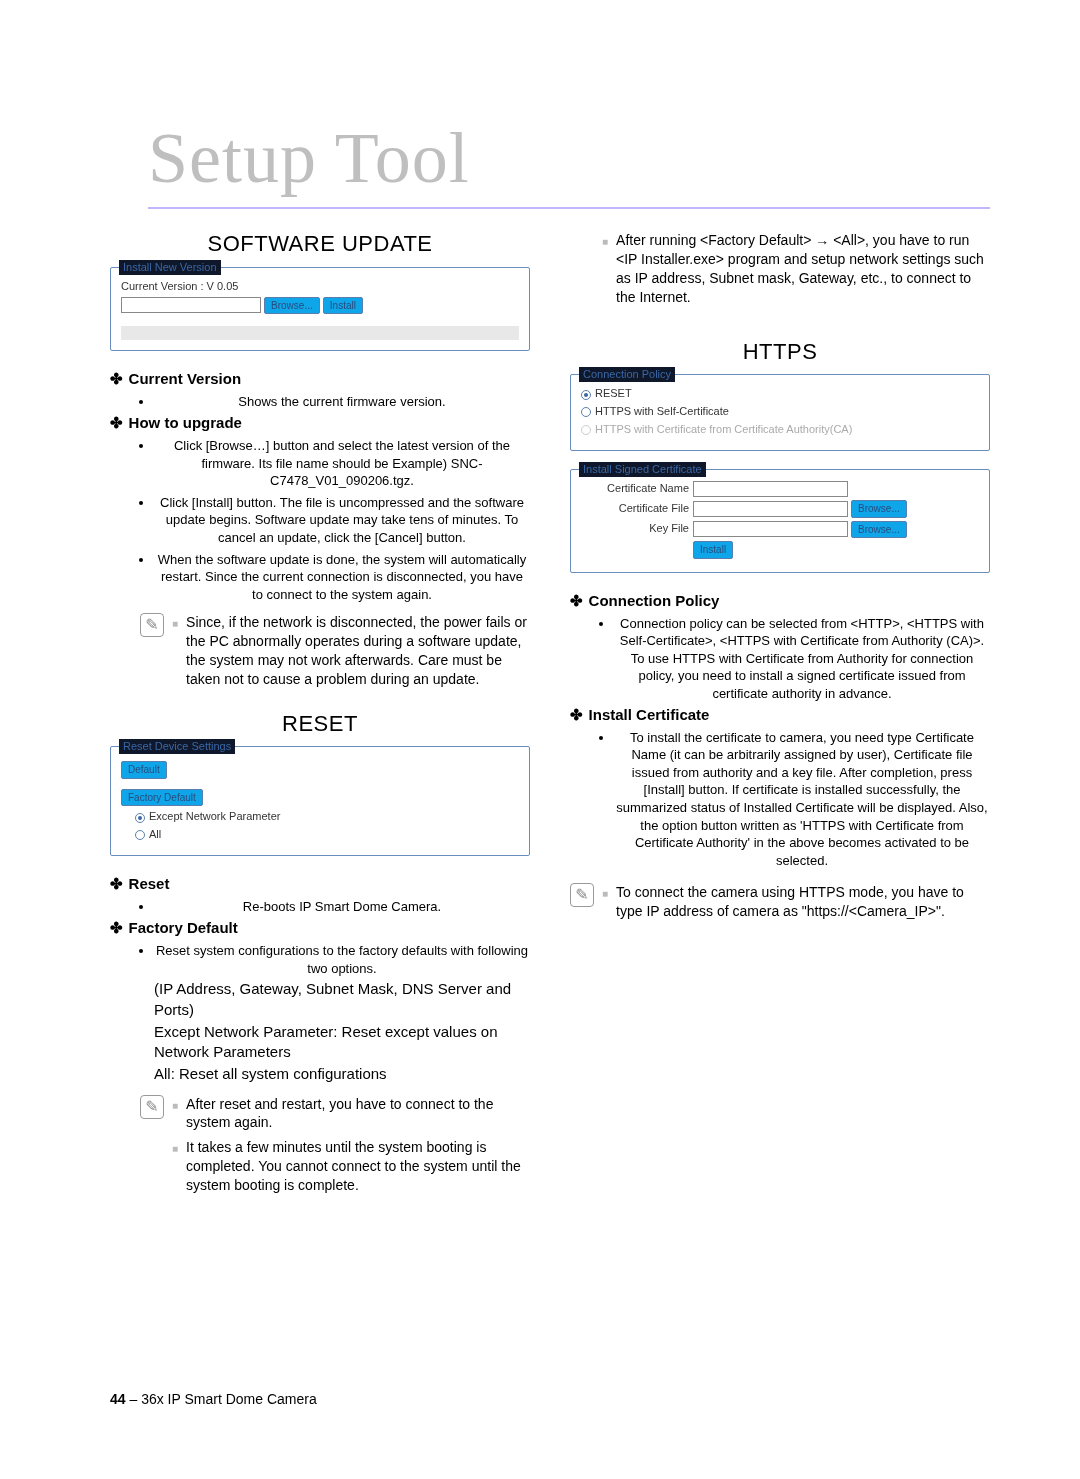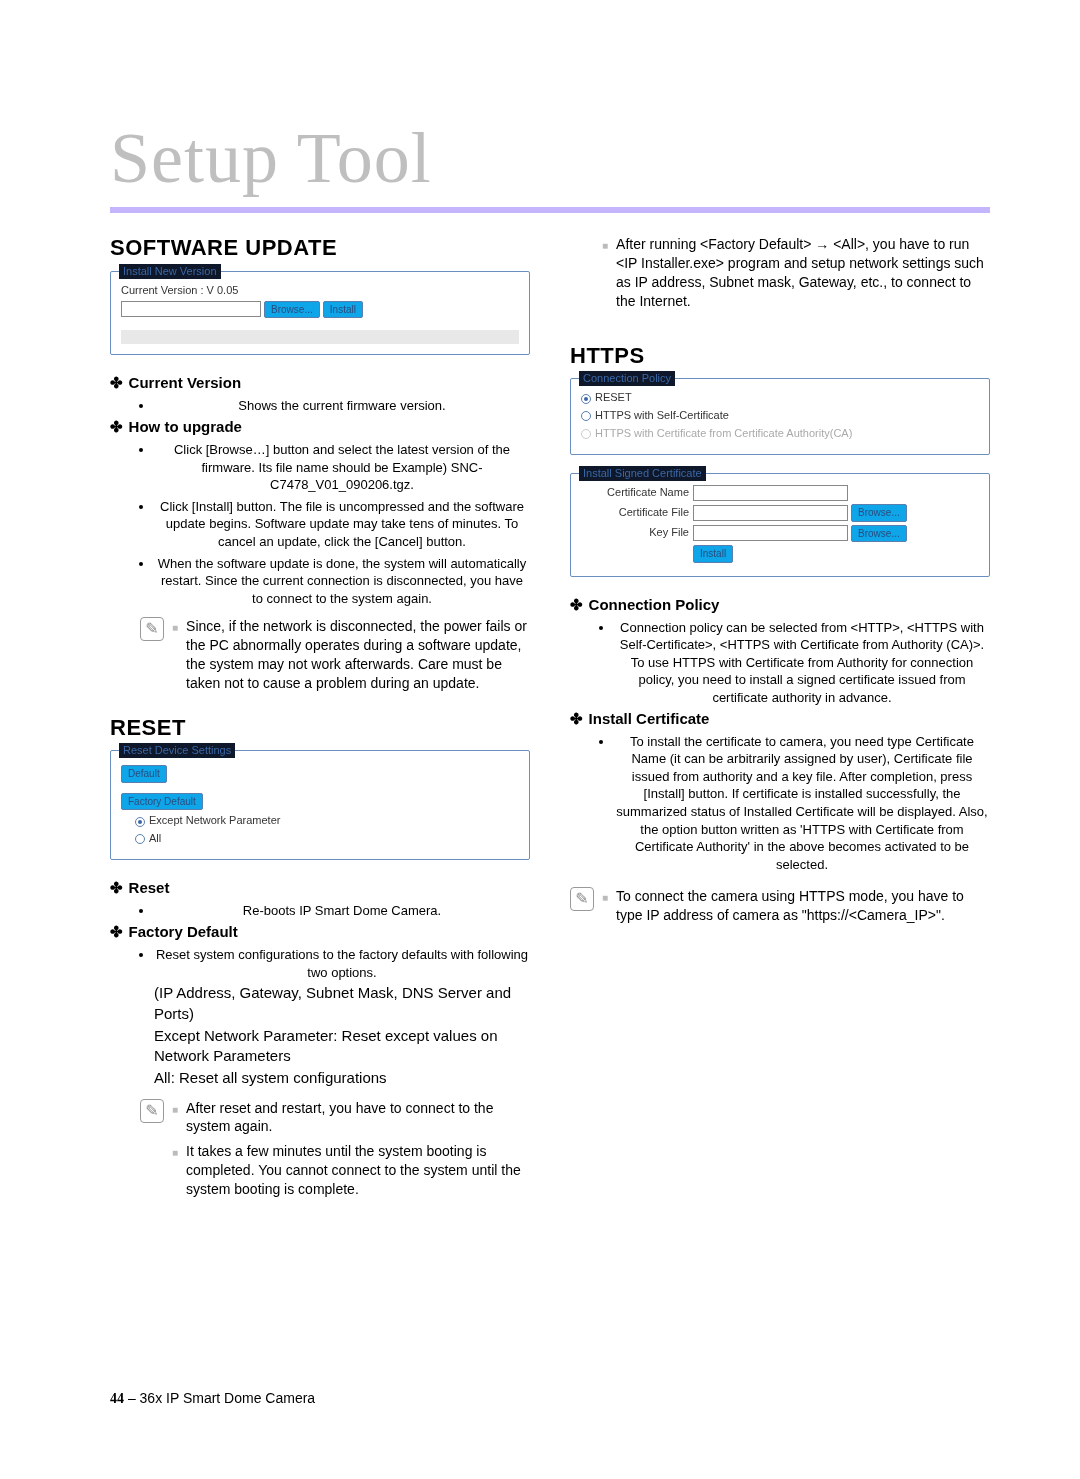--- a/index.html
+++ b/index.html
@@ -1,23 +1,23 @@
 <!DOCTYPE html>
 <html><head>
 <meta charset="utf-8">
 <style>
 * { box-sizing: border-box; margin: 0; padding: 0; }
 body { font-family: Arial, Helvetica, sans-serif; background: #fff; color: #000; width: 1080px; height: 1479px; padding: 110px 90px 40px 110px; position: relative; font-size: 15px; line-height: 1.35; }
 
-h1.big-title { font-family: Georgia, "Times New Roman", serif; font-size: 72px; font-weight: 300; color: #bfbfbf; letter-spacing: 1px; border-bottom: 6px solid #c4b5fd; margin-bottom: 6px; }
+h1.big-title { font-family: Georgia, "Times New Roman", serif; font-size: 72px; font-weight: 300; color: #bfbfbf; letter-spacing: 1px; border-bottom: 2px solid #c4b5fd; margin-bottom: 6px; margin-left: 38px; }
 
 .columns { display: flex; gap: 40px; }
 .col { width: 420px; }
 
-h2.section { font-size: 22px; font-weight: 700; margin-top: 14px; margin-bottom: 8px; letter-spacing: 0.5px; }
+h2.section { font-size: 22px; font-weight: 400; margin-top: 14px; margin-bottom: 8px; letter-spacing: 0.5px; text-align: center; }
 
 
 .panel { border: 1px solid #6a8fbf; border-radius: 2px; padding: 8px 10px 10px 10px; margin: 8px 0 18px 0; position: relative; font-size: 11px; color: #333; }
 .panel .legend { position: absolute; top: -8px; left: 8px; background: #0f172a; padding: 0 4px; color: #3a67a5; font-size: 11px; }
 .panel .line { margin: 3px 0; }
 .panel input[type="text"] { border: 1px solid #888; font-size: 10px; height: 16px; vertical-align: middle; }
 .panel .btn { display: inline-block; border: 1px solid #5a7faf; color: #2a4d7f; background: #0ea5e9; font-size: 10px; padding: 1px 6px; border-radius: 2px; vertical-align: middle; }
 .panel .statusbar { margin-top: 12px; background: #e8e8e8; height: 14px; width: 100%; }
 .radio-dot { display: inline-block; width: 10px; height: 10px; border: 1px solid #5a7faf; border-radius: 50%; vertical-align: middle; margin-right: 4px; position: relative; }
 .radio-dot.sel::after { content: ""; position: absolute; width: 4px; height: 4px; background: #3a67a5; border-radius: 50%; top: 2px; left: 2px; }
@@ -31,21 +31,21 @@
 .cont { margin-left: 44px; text-indent: 0; margin-top: 2px; }
 
 .notebox .icon { display: inline-block; width: 24px; height: 24px; border: 1px solid #999; border-radius: 4px; text-align: center; line-height: 22px; color: #888; margin-right: 8px; vertical-align: top; font-size: 16px; }
 .notebox { display: flex; align-items: flex-start; margin-top: 10px; font-size: 14px; }
 .notebox ul { list-style: none; margin-left: 0; flex: 1; }
 .notebox li { display: flex; margin-bottom: 6px; }
 .notebox li::before { content: "\25A0"; color: #bbb; font-size: 10px; margin-right: 8px; margin-top: 4px; flex-shrink: 0; }
 .notebox li > div { flex: 1; }
 
 .footer { position: absolute; bottom: 70px; left: 110px; font-size: 14px; }
-.footer .pg { font-weight: 700; font-family: Liberation Serif, serif; }
+.footer .pg { font-weight: 700; }
 </style>
 </head>
 <body>
 
 <h1 class="big-title">Setup Tool</h1>
 
 <div class="columns">
 
   <div class="col">
 

